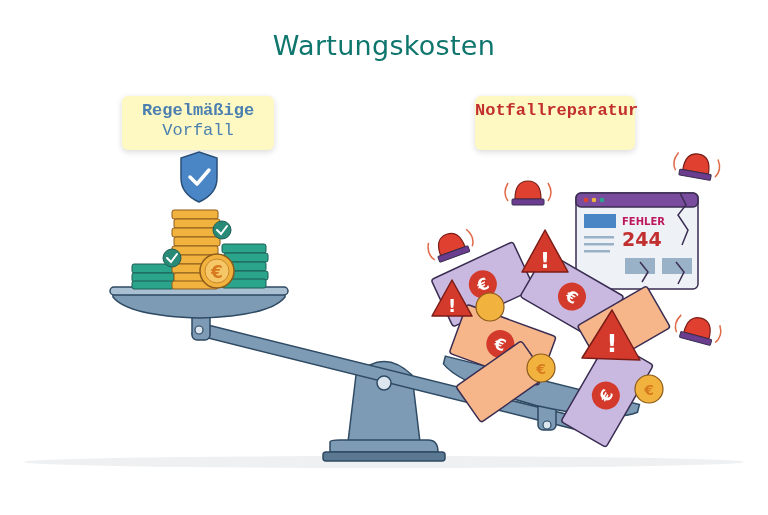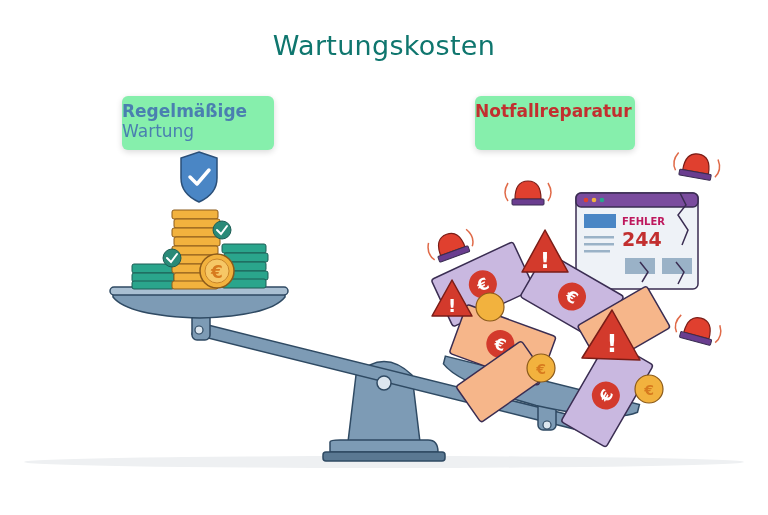--- a/index.html
+++ b/index.html
@@ -8,23 +8,23 @@
       background: #ffffff;
       font-family: "DejaVu Sans", sans-serif;
       position: relative;
     }
     .title {
       position: absolute; left: 0; top: 30px; width: 768px;
       text-align: center; font-size: 27px; color: #0f766e;
       letter-spacing: 0.3px; font-weight: normal;
     }
     .label-card {
-      position: absolute; background: #86efac; border-radius: 6px;
+      position: absolute; background: #fef9c3; border-radius: 6px;
       box-shadow: 0 2px 6px rgba(0,0,0,0.15);
-      line-height: 1.2;
+      text-align: center; line-height: 1.2; font-family: Liberation Mono, monospace;
     }
     .label-left { left: 122px; top: 96px; width: 152px; height: 54px; }
     .label-right { left: 475px; top: 96px; width: 160px; height: 54px; }
     .label-strong { font-weight: bold; font-size: 17px; margin-top: 5px; }
     .label-soft { font-size: 17px; }
     .label-left .label-strong, .label-left .label-soft { color: #4a7fb0; }
     .label-right .label-strong, .label-right .label-soft { color: #c22f2f; }
     svg.art { position: absolute; left: 0; top: 0; }
     .err-title {
       position: absolute; left: 622px; top: 216px;
@@ -35,21 +35,21 @@
       font-size: 19px; font-weight: bold; color: #c22f2f;
     }
   </style>
 </head>
 <body>
 
 <div class="title">Wartungskosten</div>
 
 <div class="label-card label-left">
   <div class="label-strong">Regelmäßige</div>
-  <div class="label-soft">Wartung</div>
+  <div class="label-soft">Vorfall</div>
 </div>
 
 <div class="label-card label-right">
   <div class="label-strong">Notfallreparatur</div>
 </div>
 
 <svg class="art" width="768" height="515" viewBox="0 0 768 515">
 
   <ellipse cx="384" cy="462" rx="360" ry="6" fill="#eef0f2"></ellipse>
 

